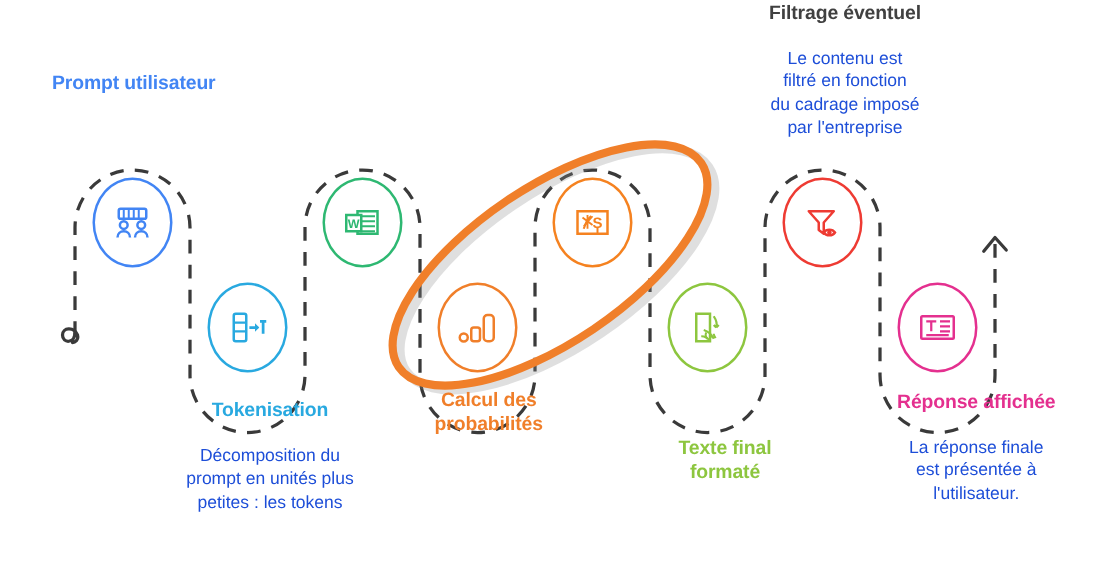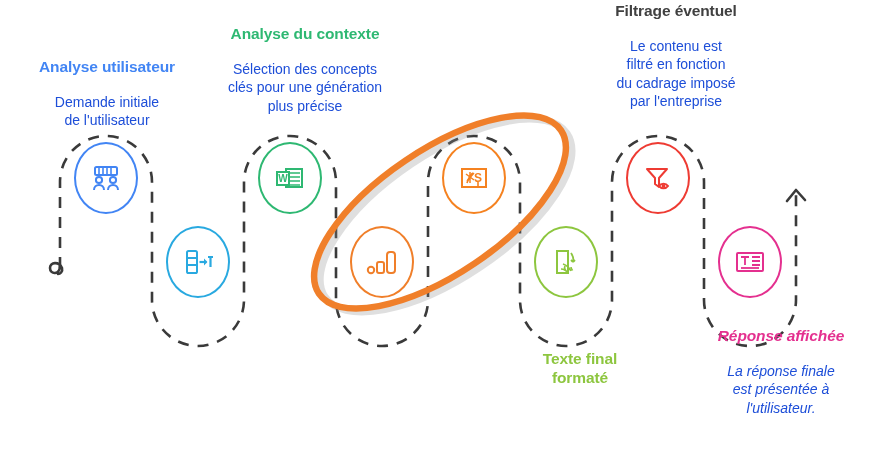--- a/index.html
+++ b/index.html
@@ -174,41 +174,43 @@
       <svg width="34" height="34" viewBox="0 0 34 34">
         <rect x="4" y="8" width="26" height="18" rx="1" fill="none" stroke="currentColor" stroke-width="2"></rect>
         <path d="M8 12h8M12 12v8" stroke="currentColor" stroke-width="1.8"></path>
         <path d="M19 12h8M19 16h8M19 20h8" stroke="currentColor" stroke-width="1.8"></path>
         <path d="M8 23h18" stroke="currentColor" stroke-width="1.8"></path>
       </svg>
     </div>
   </div>
 
   <div class="label" style="left:14px;top:58px;width:186px;">
-    <p class="title" style="color:#4285F4;">Analyse utilisateur</p>
-    <p class="desc">Demande initiale<br>de l'utilisateur</p>
-  </div>
-
+    <p class="title" style="color:#4285F4;">Prompt utilisateur</p>
+  </div>
+
+  <div class="label" style="left:123px;top:320px;width:186px;">
+    <p class="title" style="color:#29A9E0;">Tokenisation</p>
+    <p class="desc">Décomposition du<br>prompt en unités plus<br>petites : les tokens</p>
+  </div>
 
   <div class="label" style="left:203px;top:25px;width:204px;">
-    <p class="title" style="color:#2EB872;">Analyse du contexte</p>
-    <p class="desc">Sélection des concepts<br>clés pour une génération<br>plus précise</p>
   </div>
 
   <div class="label" style="left:306px;top:312px;width:170px;">
+    <p class="title" style="color:#F07F2A;">Calcul des<br>probabilités</p>
   </div>
 
 
   <div class="label" style="left:490px;top:350px;width:180px;text-align:center;">
     <p class="title" style="color:#8DC63F;">Texte final<br>formaté</p>
   </div>
 
   <div class="label" style="left:588px;top:2px;width:176px;">
     <p class="title" style="color:#404040;">Filtrage éventuel</p>
     <p class="desc">Le contenu est<br>filtré en fonction<br>du cadrage imposé<br>par l'entreprise</p>
   </div>
 
-  <div class="label" style="left:690px;top:327px;width:182px;font-style:italic;">
+  <div class="label" style="left:690px;top:313px;width:182px;">
     <p class="title" style="color:#E4308F;">Réponse affichée</p>
     <p class="desc">La réponse finale<br>est présentée à<br>l'utilisateur.</p>
   </div>
 
 </div>
 
 </body></html>

